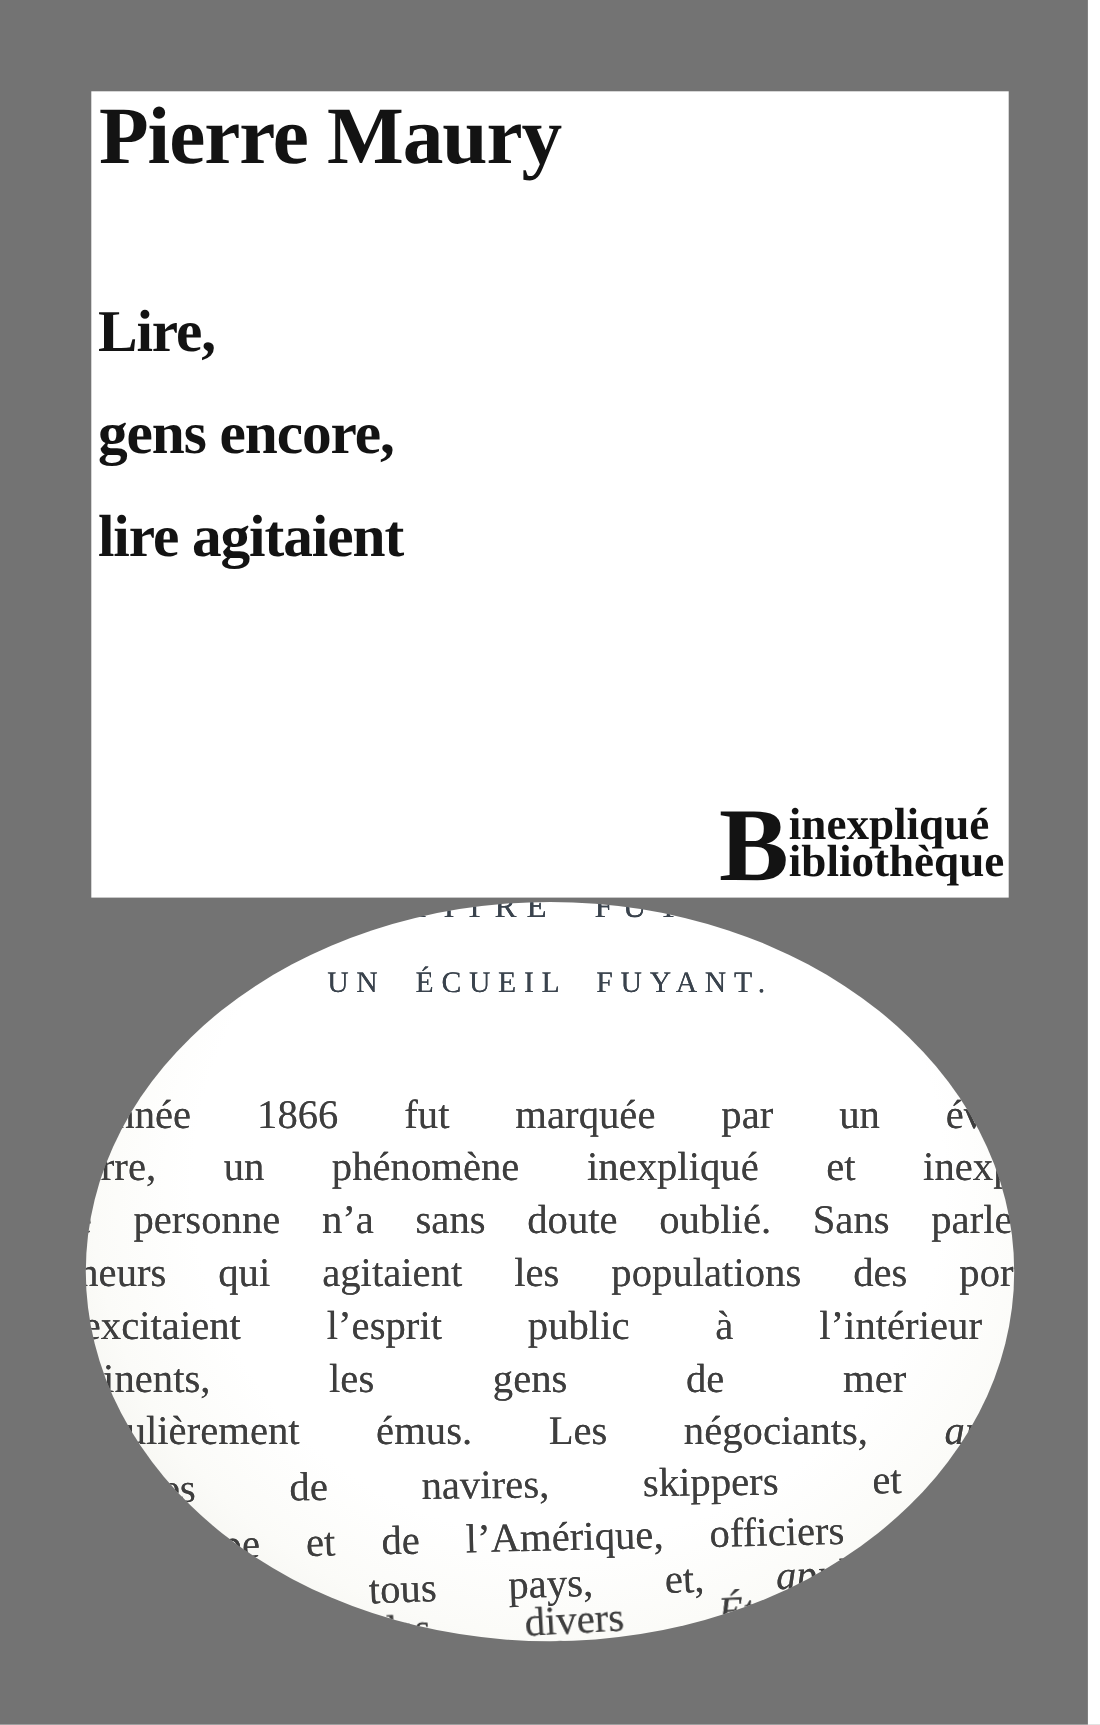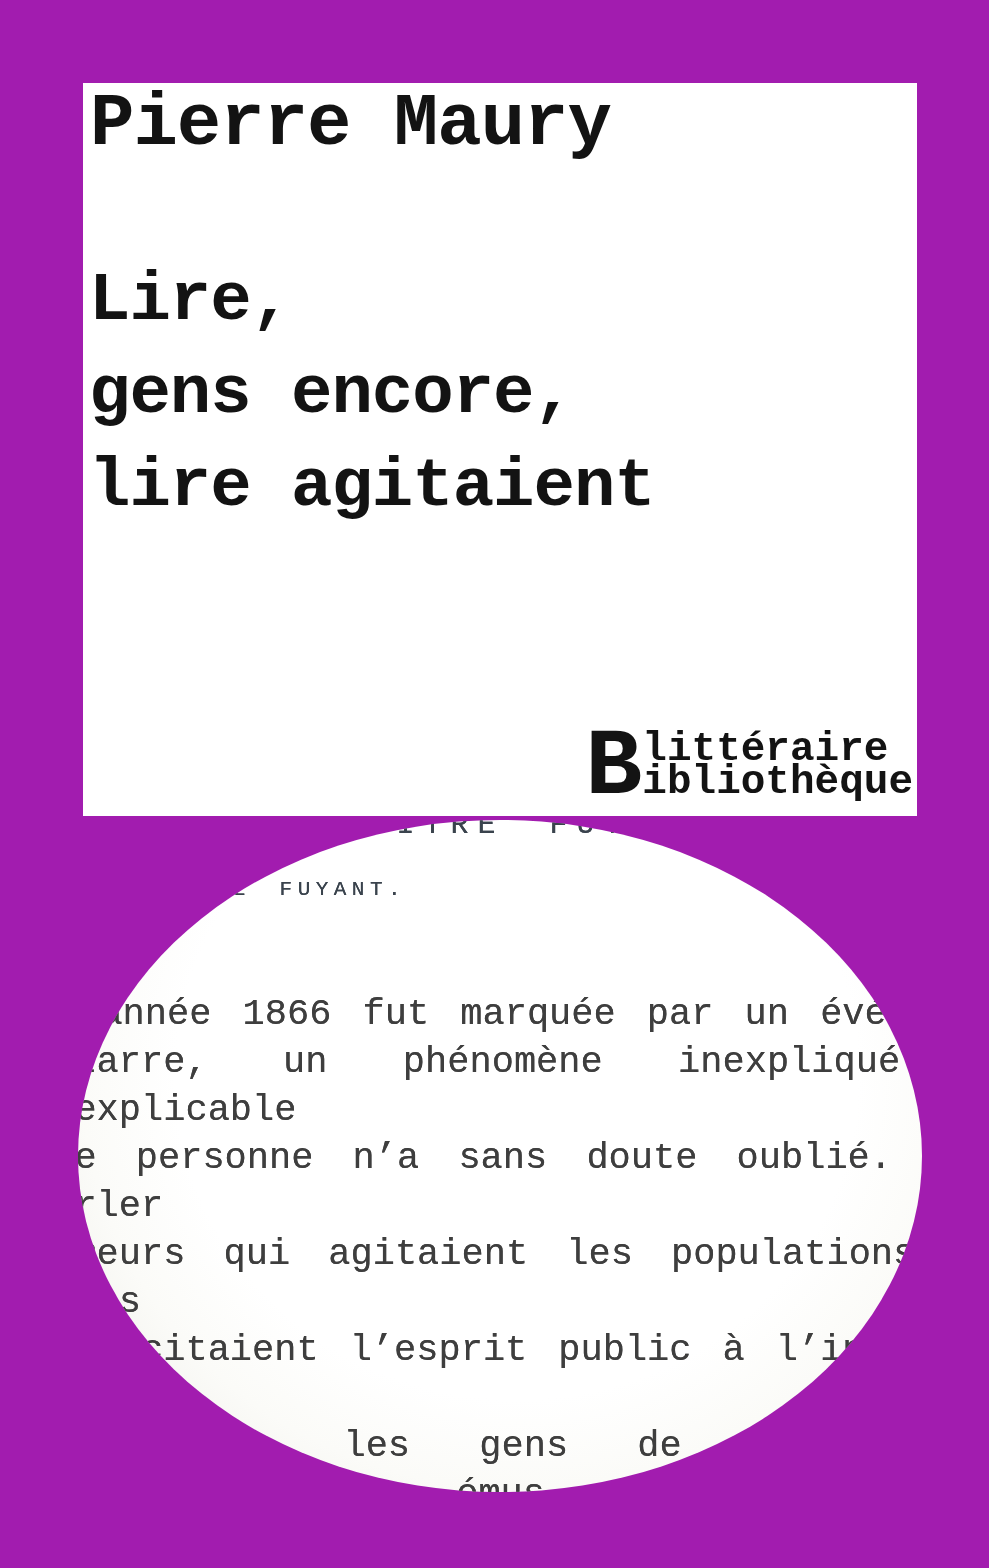--- a/index.html
+++ b/index.html
@@ -1,36 +1,36 @@
 <!DOCTYPE html>
 <html><head>
 <meta charset="utf-8">
 <style>
   html,body{margin:0;padding:0;}
   .page{
     position:relative;
     width:989px;height:1568px;
-    background:#a21caf;
+    background:#737373;
     overflow:hidden;
-    font-family:Liberation Mono, monospace;
+    font-family:Liberation Serif, serif;
   }
 
   
   .cover{
     position:absolute;left:83px;top:83px;width:834px;height:733px;
     background:#ffffff;
   }
   .author{
     position:absolute;left:7px;top:4px;margin:0;
     font-size:74px;font-weight:bold;line-height:1;
     letter-spacing:-1px;color:#131313;white-space:nowrap;
   }
   .title{
     position:absolute;left:6px;top:172px;
-    font-size:69px;font-weight:bold;line-height:93px;
+    font-size:54px;font-weight:bold;line-height:93px;
     letter-spacing:-1px;color:#131313;
   }
   .title div{white-space:nowrap;}
   .logo{
     position:absolute;top:648px;right:4px;
     display:flex;align-items:flex-start;color:#131313;
   }
   .logo-b{
     font-size:95px;font-weight:bold;line-height:1;
     margin-top:-10px;letter-spacing:0;
@@ -47,21 +47,21 @@
   }
   .scan-inner{position:absolute;left:0;top:0;right:0;bottom:0;color:#3e3e3e;}
   .chapitre{
     position:absolute;left:-60px;right:-60px;top:-12px;
     text-align:center;font-size:30px;font-weight:500;
     letter-spacing:0.30em;word-spacing:0.6em;color:#3a434d;
     text-shadow:0 0 0.6px #3a434d;white-space:nowrap;
   }
   .section{
     position:absolute;left:0;right:0;top:58px;
-    font-size:21px;
+    text-align:center;font-size:27px;
     letter-spacing:0.26em;word-spacing:0.5em;color:#3a434d;
     text-shadow:0 0 0.5px #3a434d;white-space:nowrap;
   }
   .body-lines{
     position:absolute;left:-48px;top:170px;width:990px;
   }
   .scan-line{
     font-size:37px;line-height:48px;color:#3e3e3e;
     text-align:justify;text-align-last:justify;text-justify:inter-word;
     text-shadow:0 0 0.5px rgba(62,62,62,.85);
@@ -84,21 +84,21 @@
 
     <div class="title">
       <div>Lire,</div>
       <div>gens encore,</div>
       <div>lire agitaient</div>
     </div>
 
     <div class="logo">
       <span class="logo-b">B</span>
       <span class="logo-col">
-        <span class="logo-l1">littéraire</span>
+        <span class="logo-l1">inexpliqué</span>
         <span class="logo-l2">ibliothèque</span>
       </span>
     </div>
   </div>
 
   <div class="ellipse">
     <div class="scan-inner">
       <div class="chapitre">CHAPITRE FUYANT</div>
       <div class="section">UN ÉCUEIL FUYANT.</div>
       <div class="body-lines" id="scan-body">

